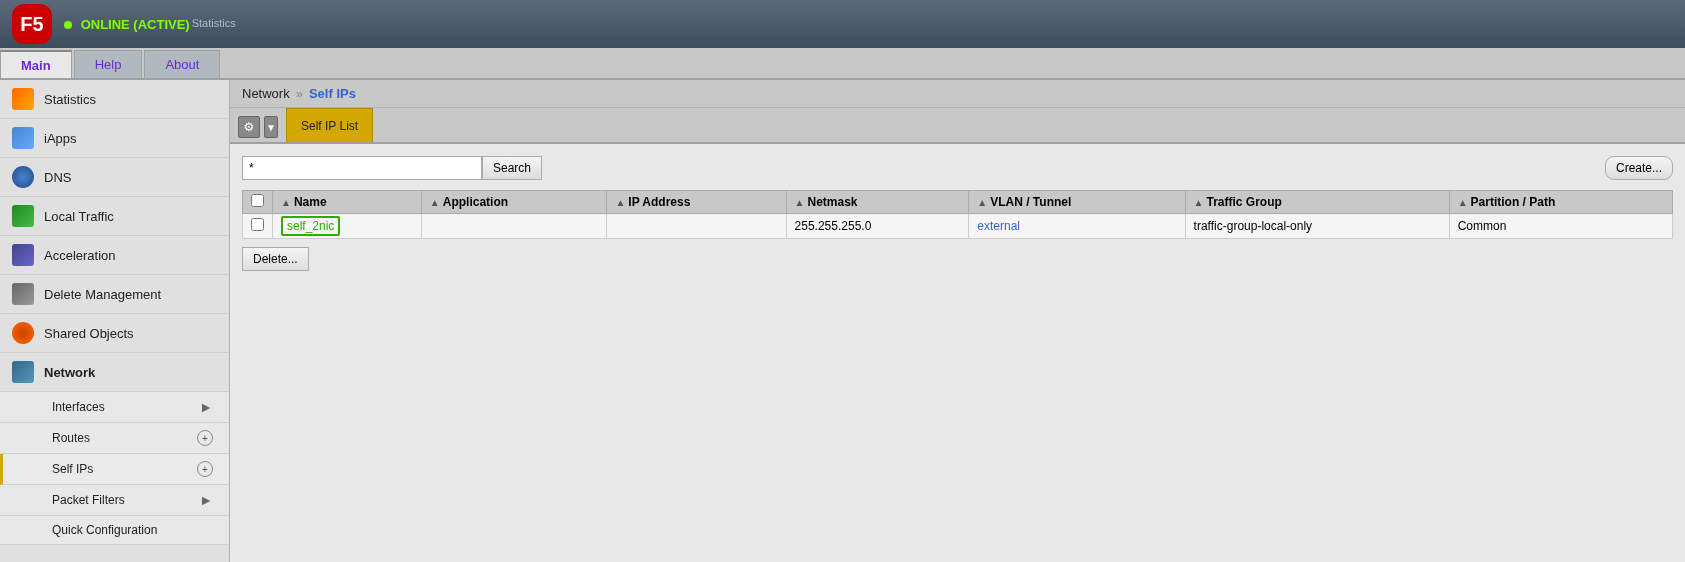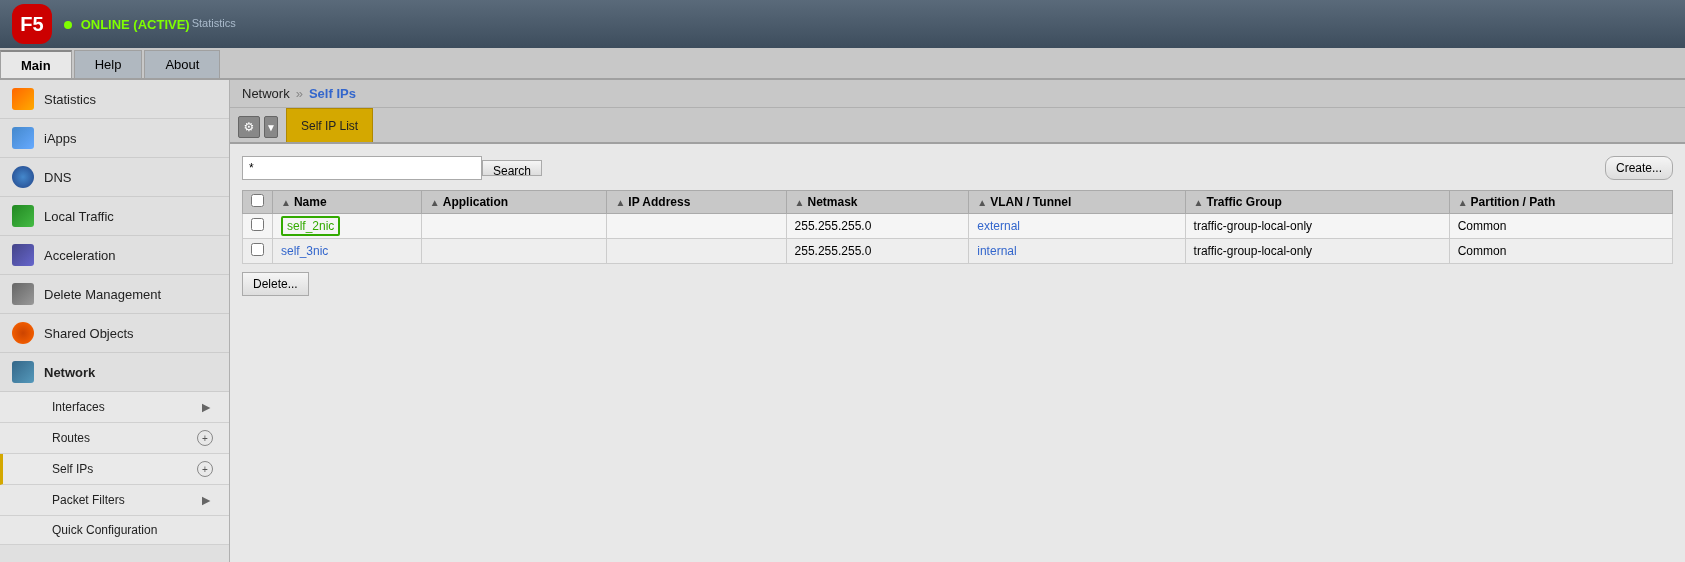--- a/index.html
+++ b/index.html
@@ -59,21 +59,21 @@
       padding-left: 0;
       border-bottom: 2px solid #a0a0a0;
     }
     .nav-tab {
       padding: 6px 20px;
       background: #b0b8c0;
       border: 1px solid #a0a0a0;
       border-bottom: none;
       cursor: pointer;
       font-size: 13px;
-      color: #000000;
+      color: #6d28d9;
       margin-right: 2px;
       height: 28px;
       display: flex;
       align-items: center;
     }
     .nav-tab.active {
       background: #e8e8e8;
       font-weight: bold;
       border-top: 2px solid #888;
     }
@@ -252,21 +252,21 @@
       padding: 2px 6px;
       font-size: 12px;
       background: white;
     }
     .search-btn {
       padding: 3px 10px;
       background: linear-gradient(180deg, #f5f5f5, #ddd);
       border: 1px solid #aaa;
       cursor: pointer;
       font-size: 12px;
-      height: 16px;
+      height: 24px;
     }
     .create-btn {
       padding: 3px 10px;
       background: linear-gradient(180deg, #f5f5f5, #ddd);
       border: 1px solid #aaa;
       cursor: pointer;
       font-size: 12px;
       height: 24px;
       margin-left: auto;
       float: right;
@@ -453,36 +453,20 @@
             </td>
             <td></td>
             <td></td>
             <td>255.255.255.0</td>
             <td class="link-cell">
               <span style="color:#3366cc;cursor:pointer;">external</span>
             </td>
             <td>traffic-group-local-only</td>
             <td>Common</td>
           </tr>
-          <tr>
-            <td class="checkbox-col">
-              <input type="checkbox" style="">
-            </td>
-            <td class="link-cell">
-              <span style="color:#3366cc;cursor:pointer;">self_3nic</span>
-            </td>
-            <td></td>
-            <td></td>
-            <td>255.255.255.0</td>
-            <td class="link-cell">
-              <span style="color:#3366cc;cursor:pointer;">internal</span>
-            </td>
-            <td>traffic-group-local-only</td>
-            <td>Common</td>
-          </tr>
         </tbody>
       </table>
 
       <div style="margin-top:8px;">
         <button class="delete-btn">Delete...</button>
       </div>
     </div>
   </div>
 </div>
 

